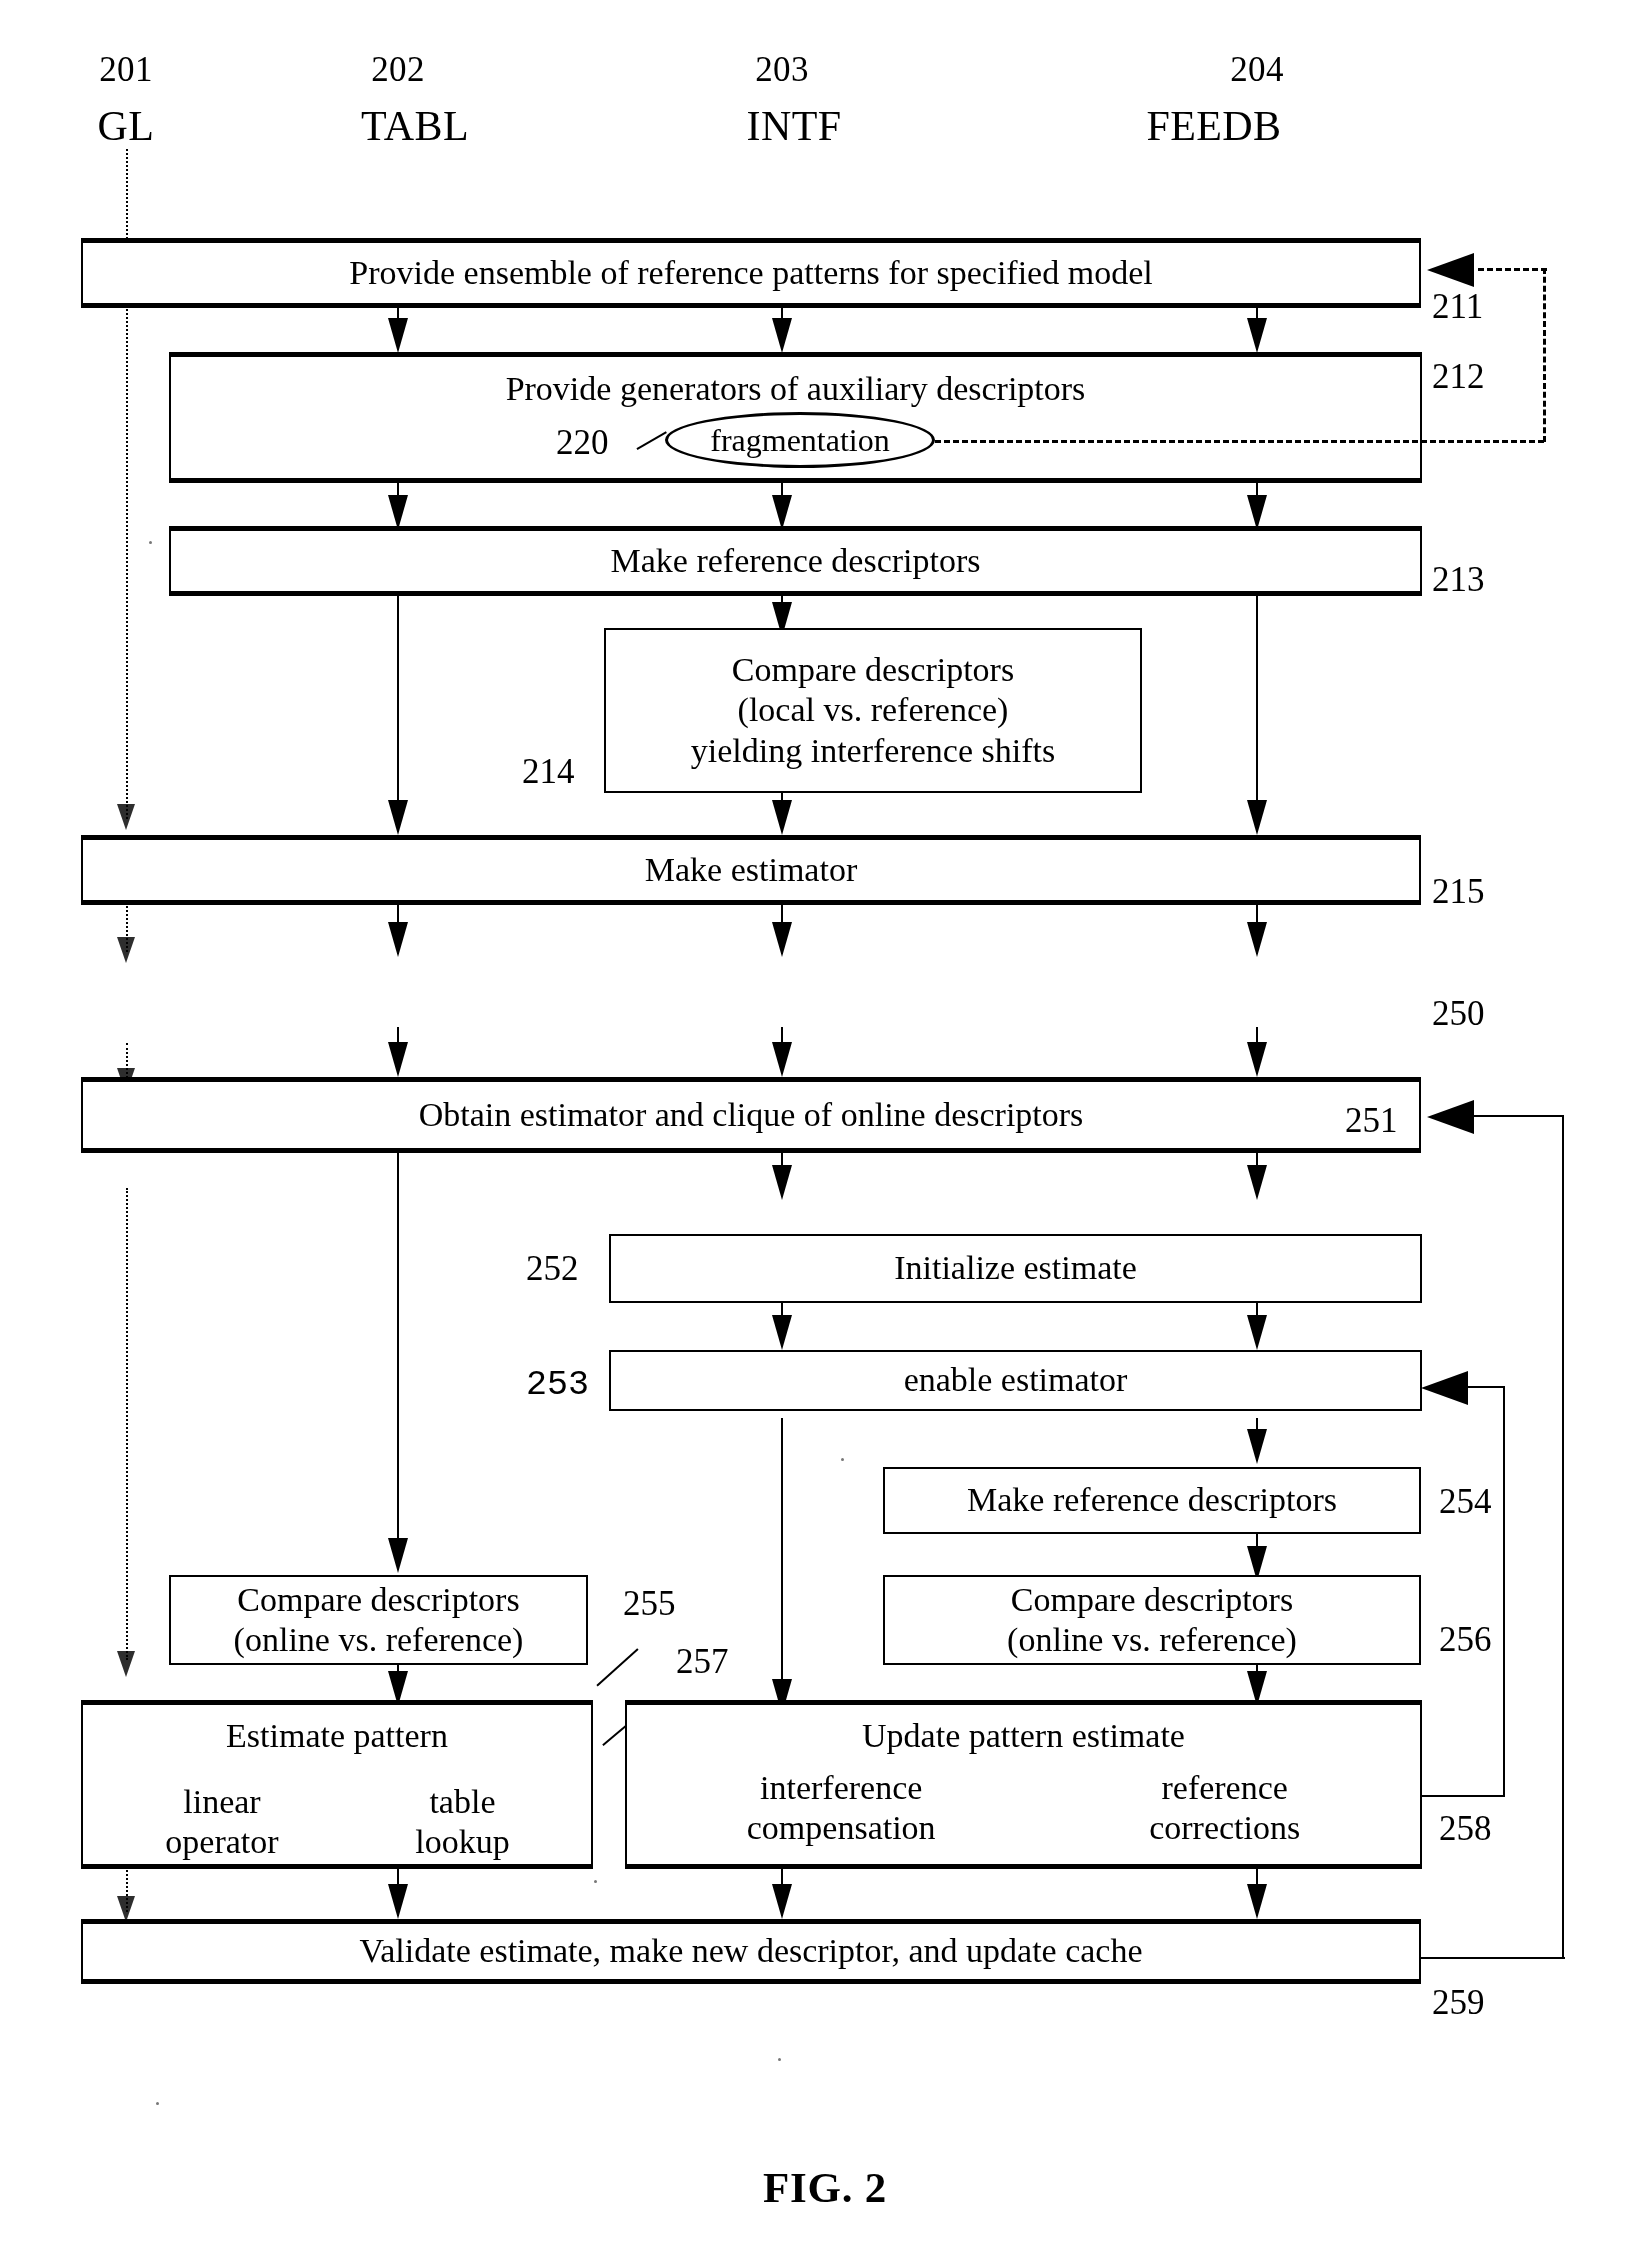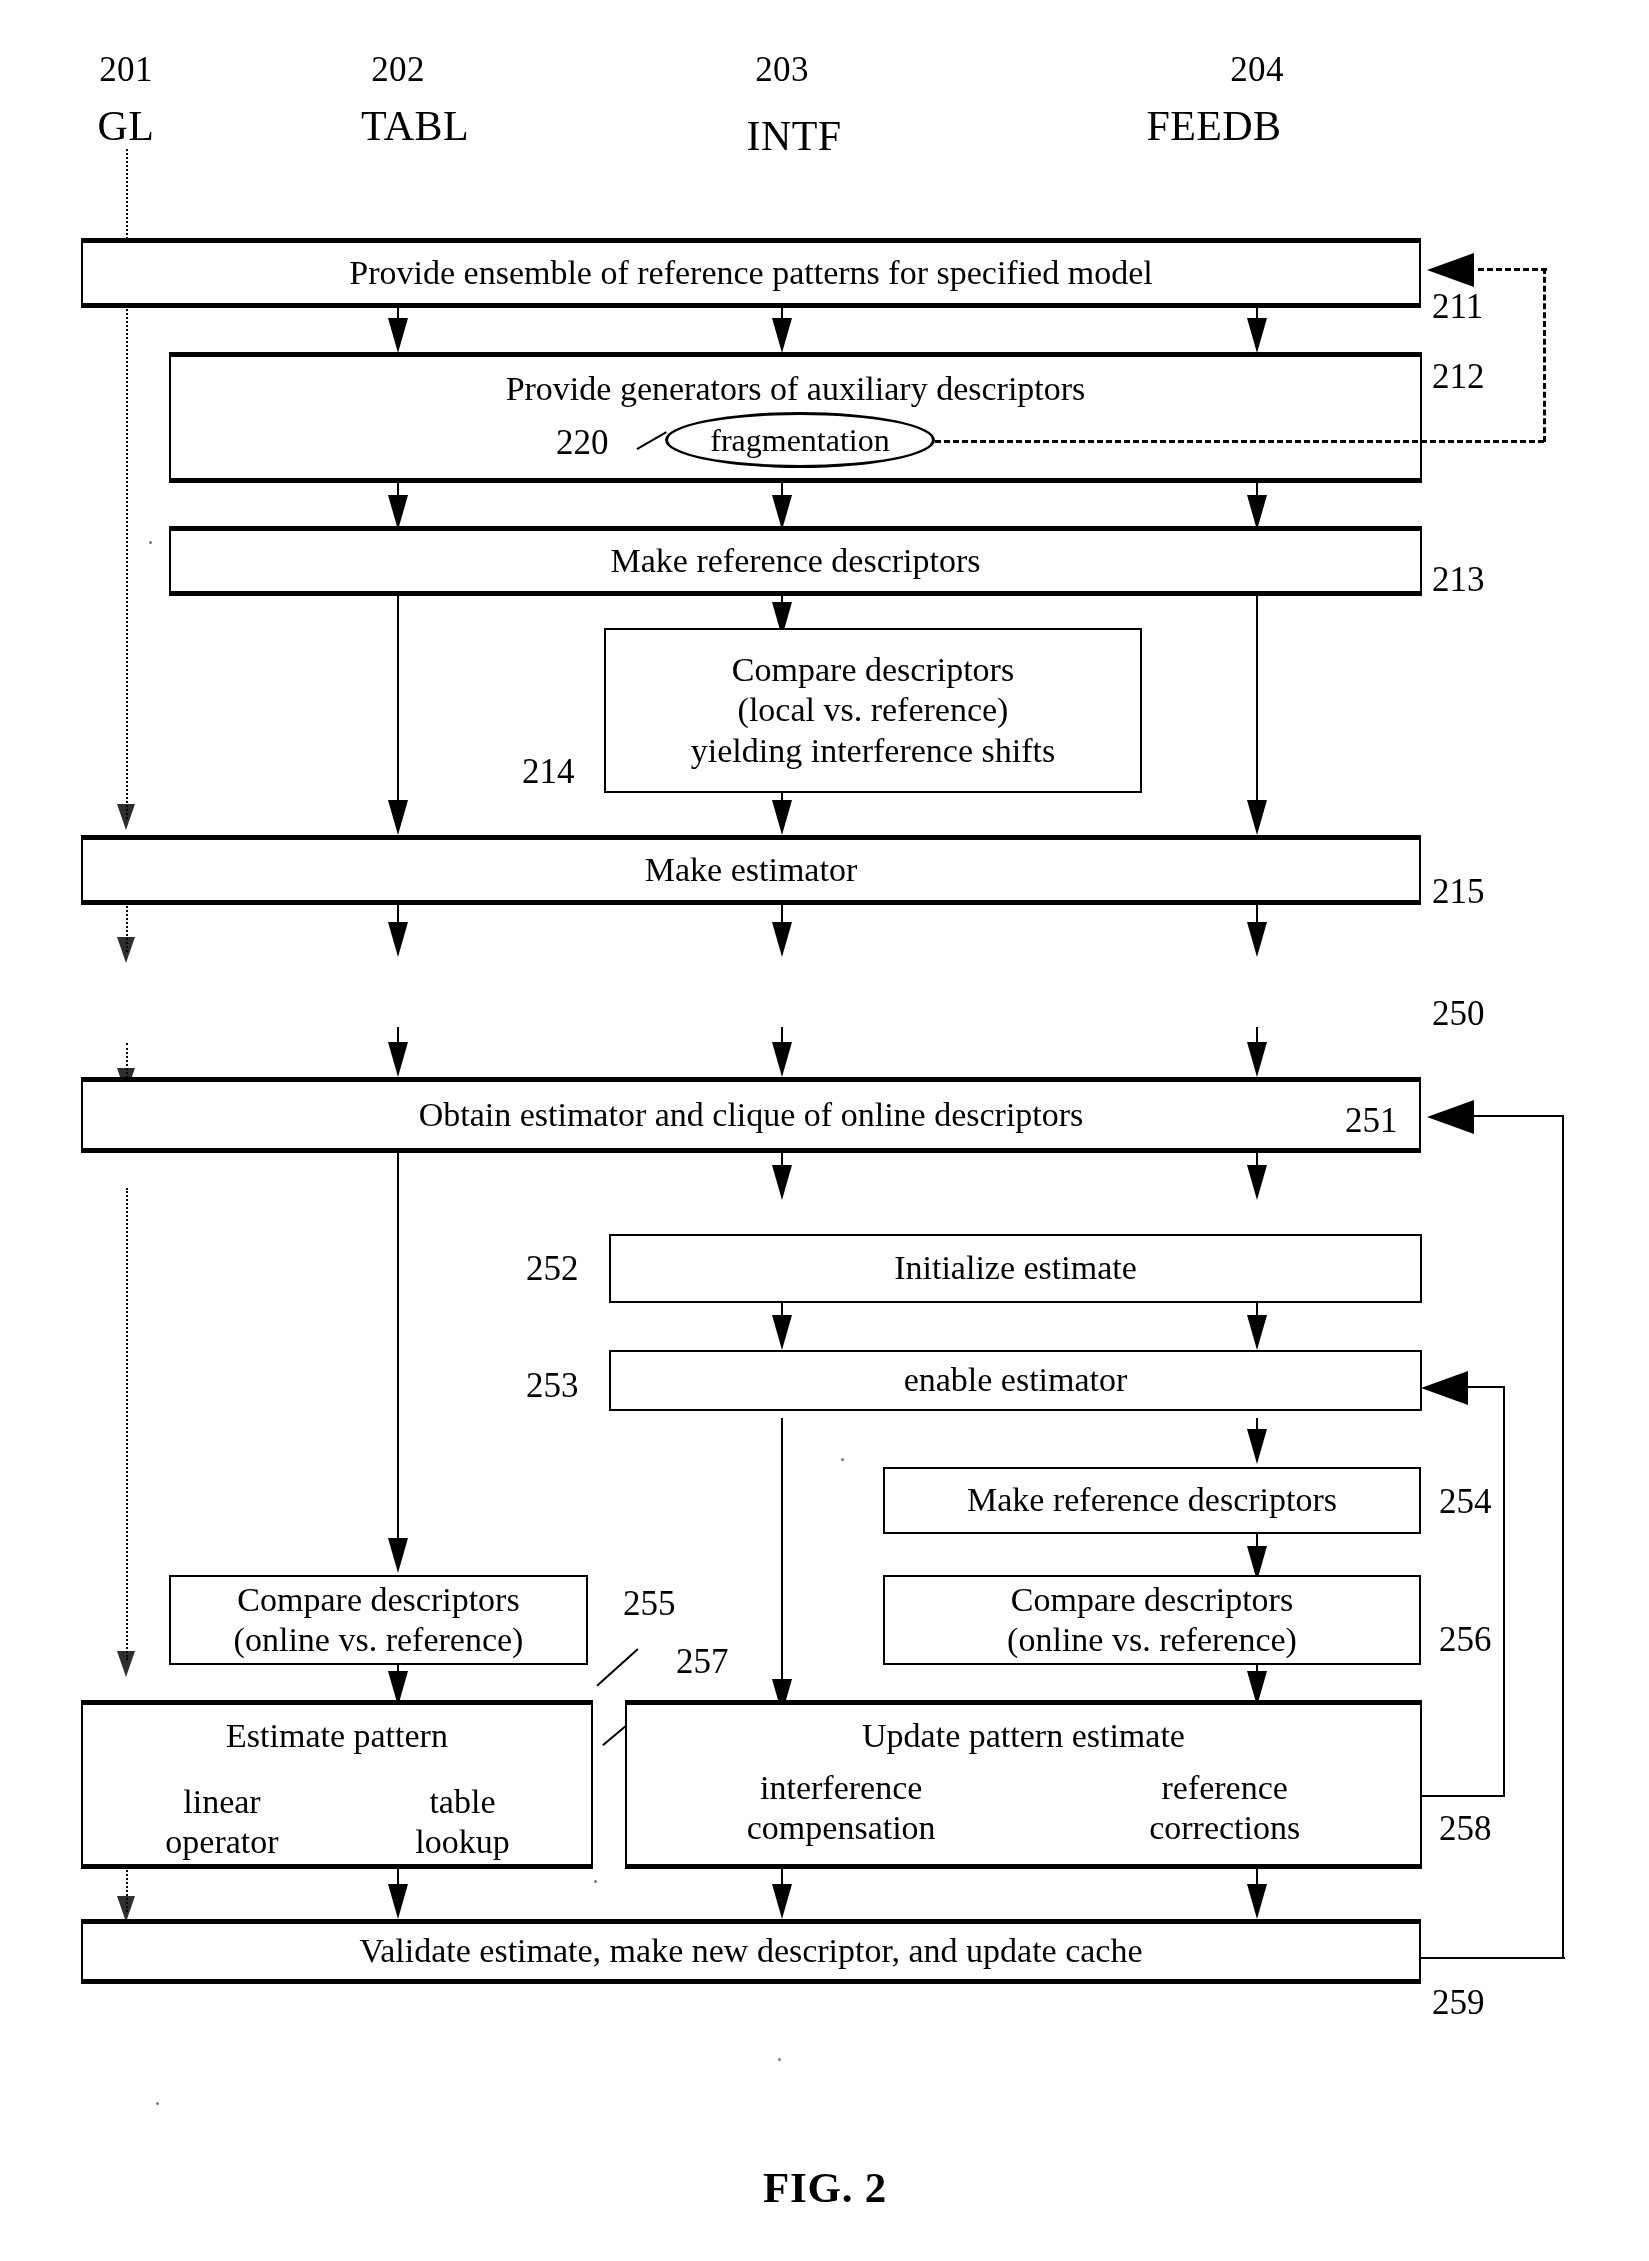--- a/index.html
+++ b/index.html
@@ -151,21 +151,21 @@
 
 <div id="stage">
 
   <div class="lane-num" style="left:126px; top:52px;">201</div>
   <div class="lane-label" style="left:126px; top:105px;">GL</div>
 
   <div class="lane-num" style="left:398px; top:52px;">202</div>
   <div class="lane-label" style="left:415px; top:105px;">TABL</div>
 
   <div class="lane-num" style="left:782px; top:52px;">203</div>
-  <div class="lane-label" style="left:794px; top:115px;text-align:center;">INTF</div>
+  <div class="lane-label" style="left:794px; top:105px;text-align:center;">INTF</div>
 
   <div class="lane-num" style="left:1257px; top:52px;">204</div>
   <div class="lane-label" style="left:1214px; top:105px;">FEEDB</div>
 
   <div class="dot-v" style="left:126px; top:149px; height:670px;"></div>
   <div class="dot-arr" style="left:126px; top:804px;"></div>
 
   <div class="dot-v" style="left:126px; top:906px; height:46px;"></div>
   <div class="dot-arr" style="left:126px; top:937px;"></div>
 
@@ -270,21 +270,21 @@
   <div class="refnum" style="left:526px; top:1251px;">252</div>
 
   <div class="vline" style="left:781px; top:1302px; height:43px;"></div>
   <div class="arr-down" style="left:782px; top:1315px;"></div>
   <div class="vline" style="left:1256px; top:1302px; height:43px;"></div>
   <div class="arr-down" style="left:1257px; top:1315px;"></div>
 
   <div class="box thinbox" style="left:609px; top:1350px; width:813px; height:61px; border-width:2.3px;">
     <span class="ln">enable estimator</span>
   </div>
-  <div class="refnum" style="left:526px; top:1368px;">253</div>
+  <div class="refnum" style="left:526px; top:1368px;font-family:Liberation Mono, monospace;">253</div>
 
   <div class="vline" style="left:1256px; top:1418px; height:43px;"></div>
   <div class="arr-down" style="left:1257px; top:1429px;"></div>
 
   <div class="vline" style="left:781px; top:1418px; height:283px;"></div>
   <div class="arr-down" style="left:782px; top:1679px;"></div>
 
   <div class="box thinbox" style="left:883px; top:1467px; width:538px; height:67px; border-width:2.3px;">
     <span class="ln">Make reference descriptors</span>
   </div>

